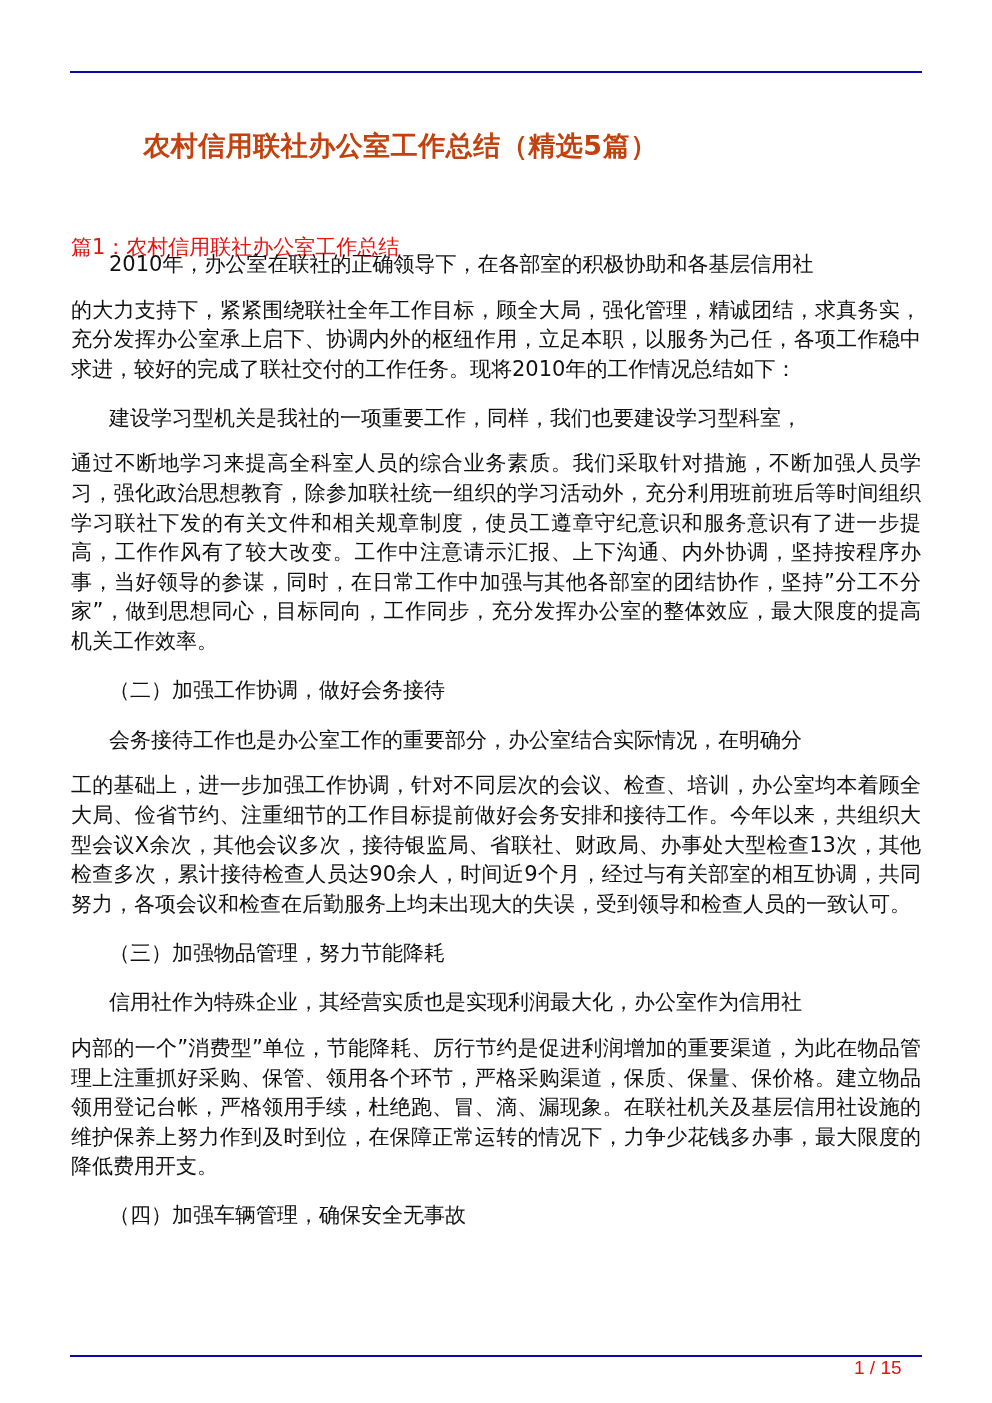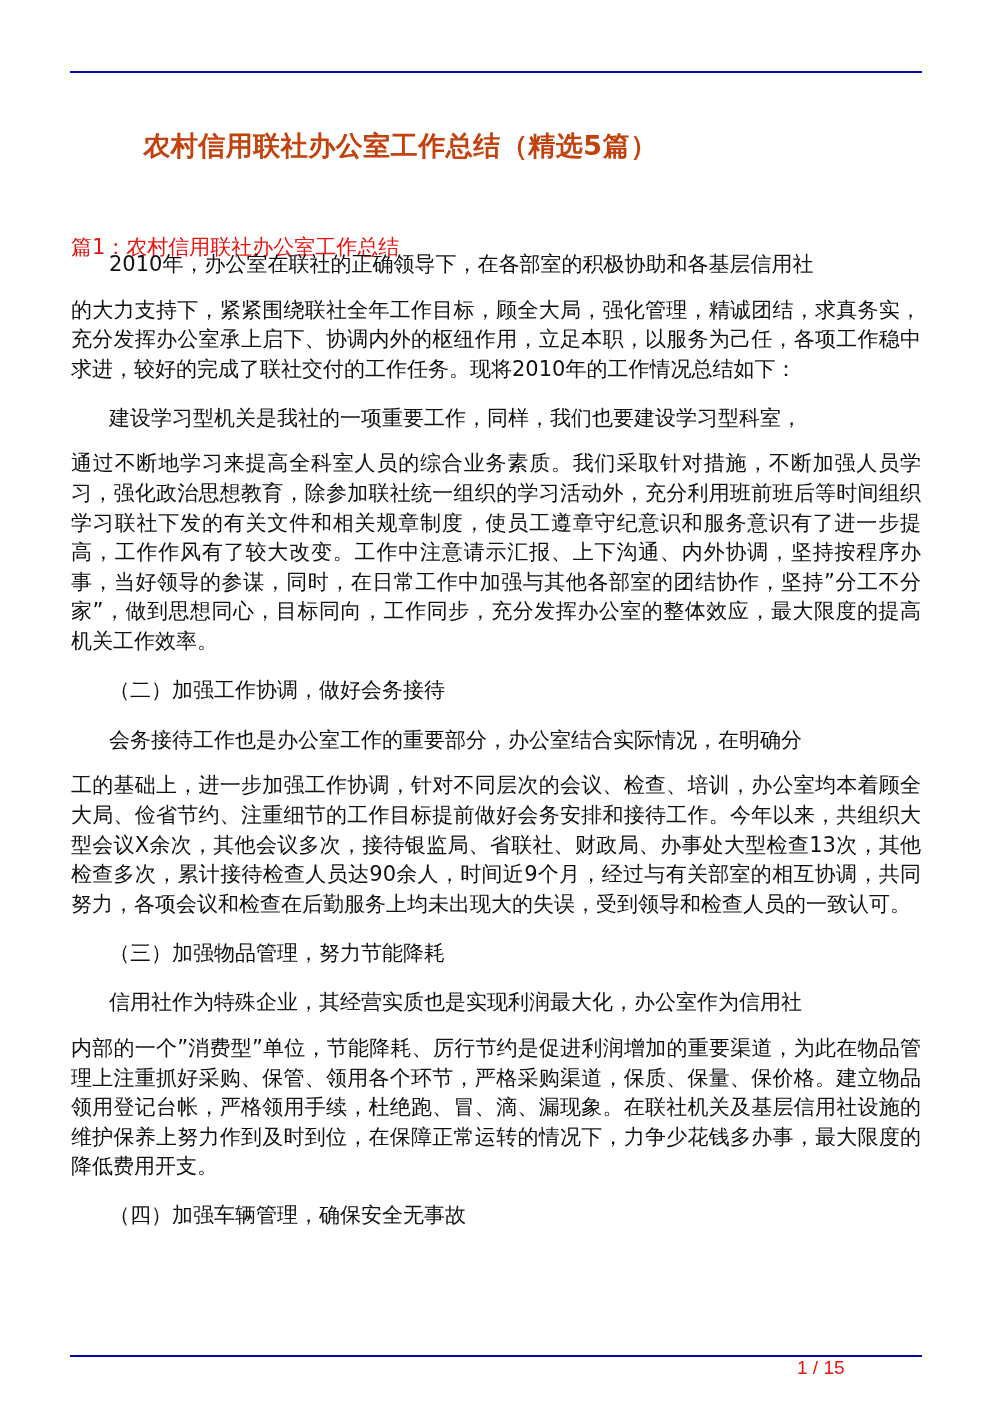--- a/index.html
+++ b/index.html
@@ -9,21 +9,21 @@
   .rule.top { top: 71px; }
   .rule.bottom { top: 1355px; }
   .title { position: absolute; top: 128px; left: 0; width: 801px; text-align: center;
            font-size: 27px; color: #c2410c; letter-spacing: 0.5px; font-weight: bold; }
   .section-heading { position: absolute; top: 189px; left: 71px; font-size: 21px; color: #e8140f; margin-top: 44px; }
   .content { position: absolute; top: 250px; left: 71px; width: 850px; font-size: 21px; line-height: 29.6px; }
   .para { margin: 0 0 19.5px 0; text-align: justify; }
   .para .first { display: block; text-indent: 38px; }
   .para .rest { display: block; margin-top: 16px; }
   .heading { margin: 0 0 20px 0; padding-left: 38px; }
-  .page-num { position: absolute; top: 1357px; left: 797px; font-size: 19px; color: #e8140f;
+  .page-num { position: absolute; top: 1357px; left: 854px; font-size: 19px; color: #e8140f;
               font-family: "Liberation Sans", sans-serif; }
 </style>
 </head>
 <body>
 
 <div class="rule top"></div>
 
 <div class="title">农村信用联社办公室工作总结（精选5篇）</div>
 
 <div class="section-heading">篇1：农村信用联社办公室工作总结</div>

